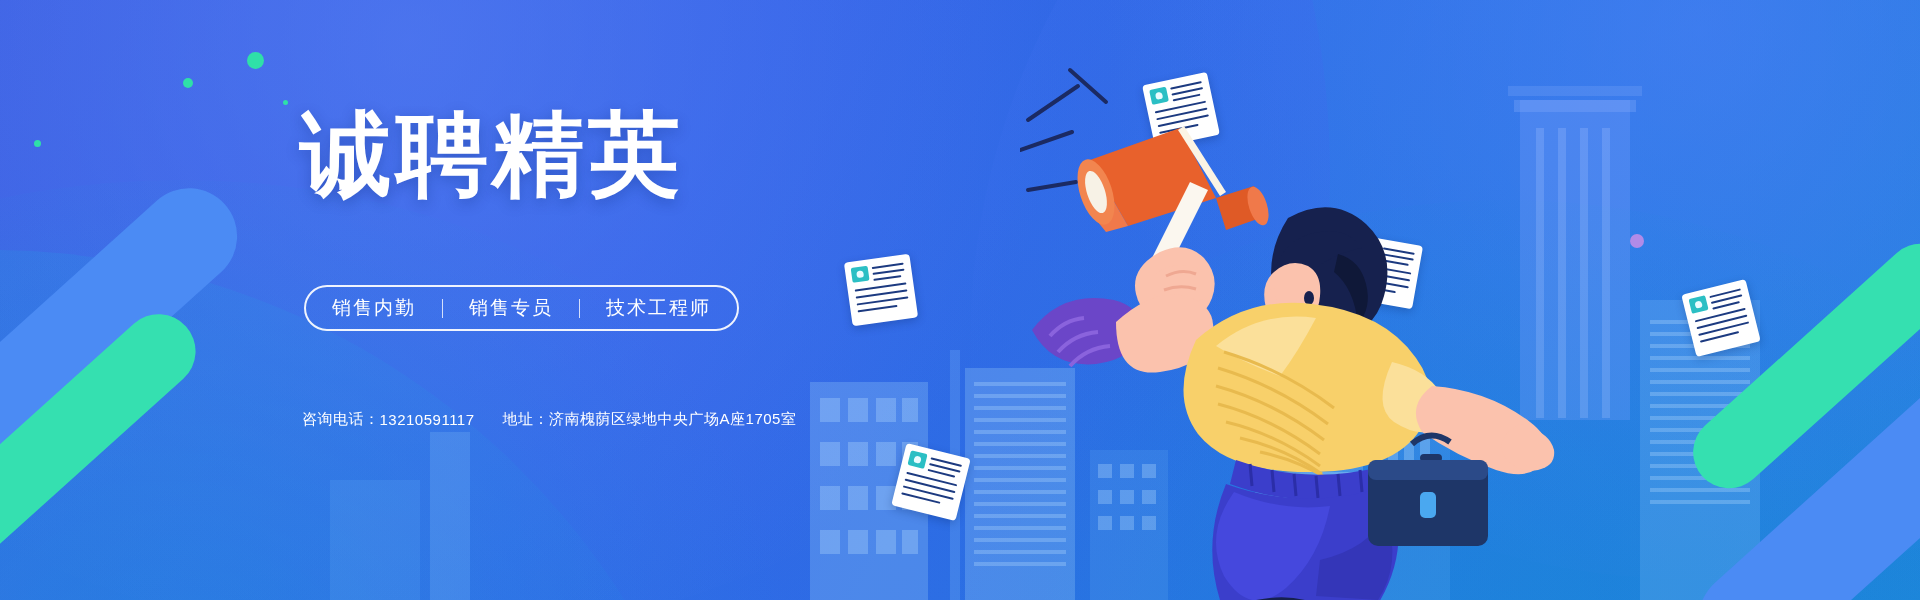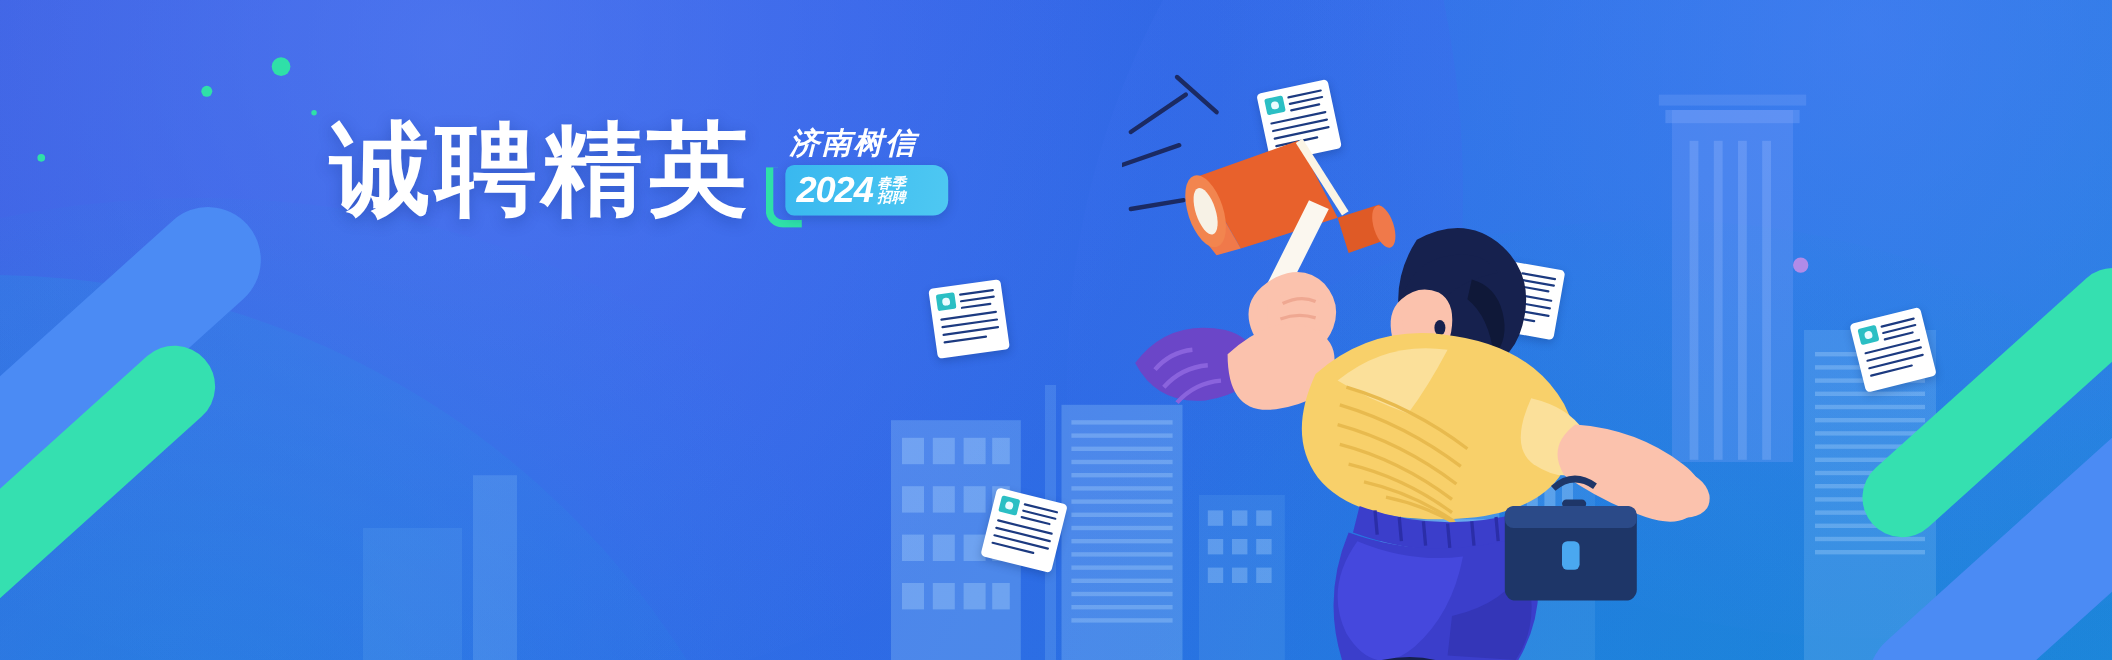--- a/index.html
+++ b/index.html
@@ -388,30 +388,33 @@
         <rect x="400" y="452" width="16" height="26" rx="5" fill="#4aa8f0"></rect>
       </g>
     </svg>
   </div>
 
   <div class="copy">
 
     <div class="headline-row">
       <div class="headline">诚聘精英</div>
 
-      <div class="badge-wrap">
-        <div class="badge-brand">济南树信</div>
-        <div class="badge-hook"></div>
-        <div class="badge-pill">
-          <span class="badge-year">2024</span>
-          <span class="badge-season">
-            <span>春季</span>
-            <span>招聘</span>
-          </span>
-        </div>
-      </div>
-    </div>
-
-
-
+    </div>
+
+
+    <div class="roles">
+      <span class="role">销售内勤</span>
+      <span class="role-sep"></span>
+      <span class="role">销售专员</span>
+      <span class="role-sep"></span>
+      <span class="role">技术工程师</span>
+    </div>
+
+    <div class="contact">
+      <span>咨询电话：</span>
+      <span>13210591117</span>
+      <span class="gap"></span>
+      <span>地址：</span>
+      <span>济南槐荫区绿地中央广场A座1705室</span>
+    </div>
 
   </div>
 </div>
 
 </body></html>

